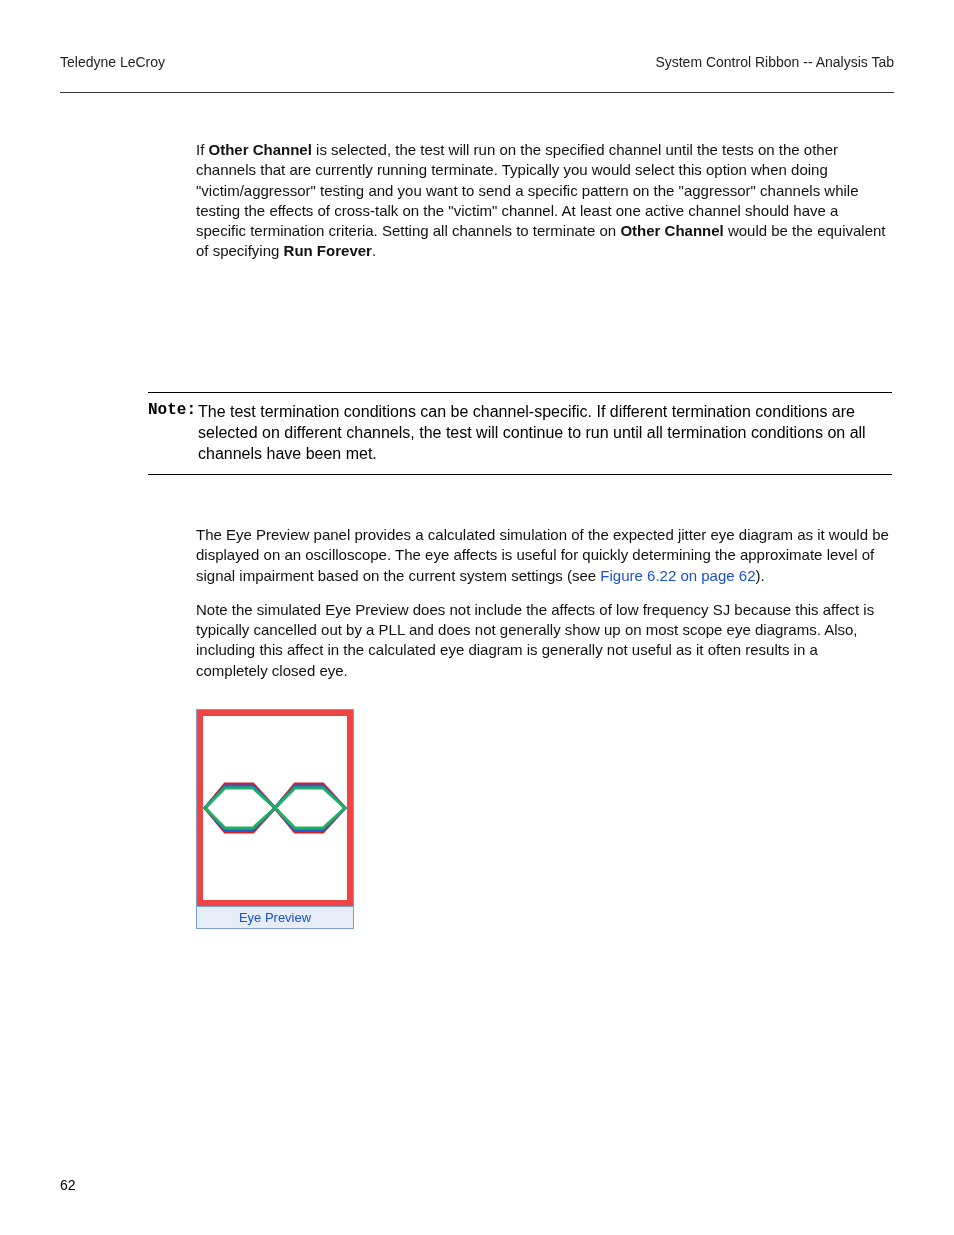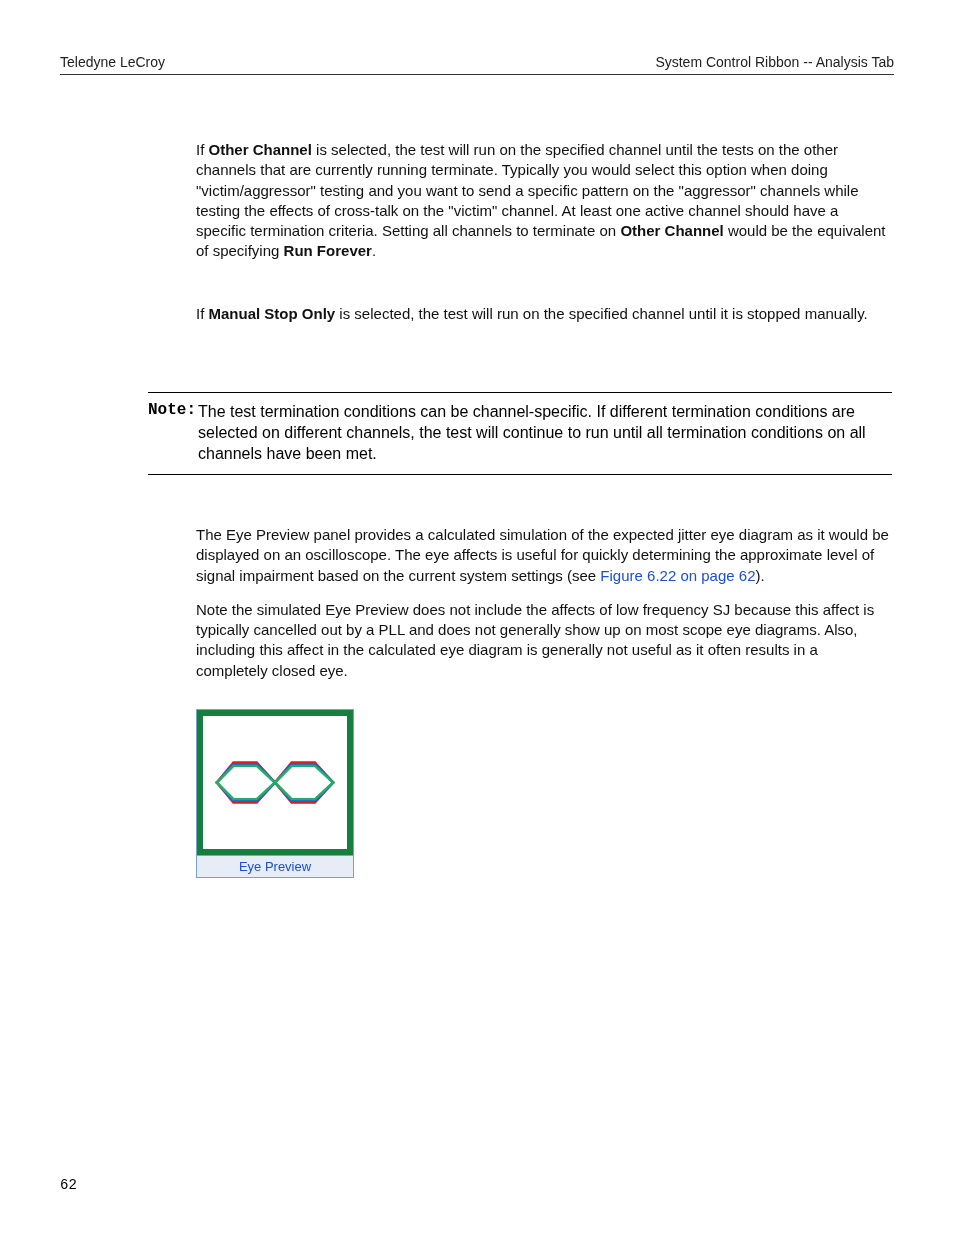--- a/index.html
+++ b/index.html
@@ -14,21 +14,21 @@
     .header {
       position: absolute;
       top: 54px;
       left: 60px;
       right: 60px;
       display: flex;
       justify-content: space-between;
       font-size: 14px;
       color: #222;
       border-bottom: 1px solid #333;
-      padding-bottom: 4px;
+      padding-bottom: 22px;
     }
     .content {
       position: absolute;
       top: 140px;
       left: 196px;
       right: 62px;
     }
     .para {
       margin-bottom: 14px;
       font-size: 15px;
@@ -65,23 +65,23 @@
       left: 196px;
       right: 62px;
     }
     .link { color: #1a4fd6; }
     .figure-wrap {
       margin-top: 28px;
       margin-bottom: 40px;
     }
     .figure-box {
       width: 158px;
-      height: 169px;
+      height: 220px;
       border: 1px solid #7aa0d6;
-      background: #15803d;
+      background: #ef4444;
       display: flex;
       flex-direction: column;
     }
     .eye-area {
       flex: 1;
       background: #fff;
       margin: 6px;
       position: relative;
       overflow: hidden;
     }
@@ -94,40 +94,36 @@
       color: #1a4fd6;
       border-top: 1px solid #7aa0d6;
       background: #e6edf6;
     }
     .page-number {
       position: absolute;
       bottom: 42px;
       left: 60px;
       font-size: 14px;
       color: #000;
-      font-family: Liberation Mono, monospace;
     }
     .eye-svg { width: 100%; height: 100%; }
   </style>
 </head>
 <body>
 
 <div class="header">
   <span>Teledyne LeCroy</span>
   <span>System Control Ribbon -- Analysis Tab</span>
 </div>
 
 <div class="content">
   <p class="para">
     <span>If </span><span class="bold">Other Channel</span><span> is selected, the test will run on the specified channel until the tests on the other channels that are currently running terminate. Typically you would select this option when doing "victim/aggressor" testing and you want to send a specific pattern on the "aggressor" channels while testing the effects of cross-talk on the "victim" channel. At least one active channel should have a specific termination criteria. Setting all channels to terminate on </span><span class="bold">Other Channel</span><span> would be the equivalent of specifying </span><span class="bold">Run Forever</span><span>.</span>
   </p>
   <div class="spacer-mid"></div>
-  <p class="para">
-    <span>If </span><span class="bold">Manual Stop Only</span><span> is selected, the test will run on the specified channel until it is stopped manually.</span>
-  </p>
 </div>
 
 <div class="note-block">
   <span class="note-label">Note:</span>
   <div class="note-text">The test termination conditions can be channel-specific. If different termination conditions are selected on different channels, the test will continue to run until all termination conditions on all channels have been met.</div>
 </div>
 
 <div class="content2">
   <p class="para">
     <span>The Eye Preview panel provides a calculated simulation of the expected jitter eye diagram as it would be displayed on an oscilloscope. The eye affects is useful for quickly determining the approximate level of signal impairment based on the current system settings (see </span><span class="link">Figure 6.22 on page 62</span><span>).</span>

